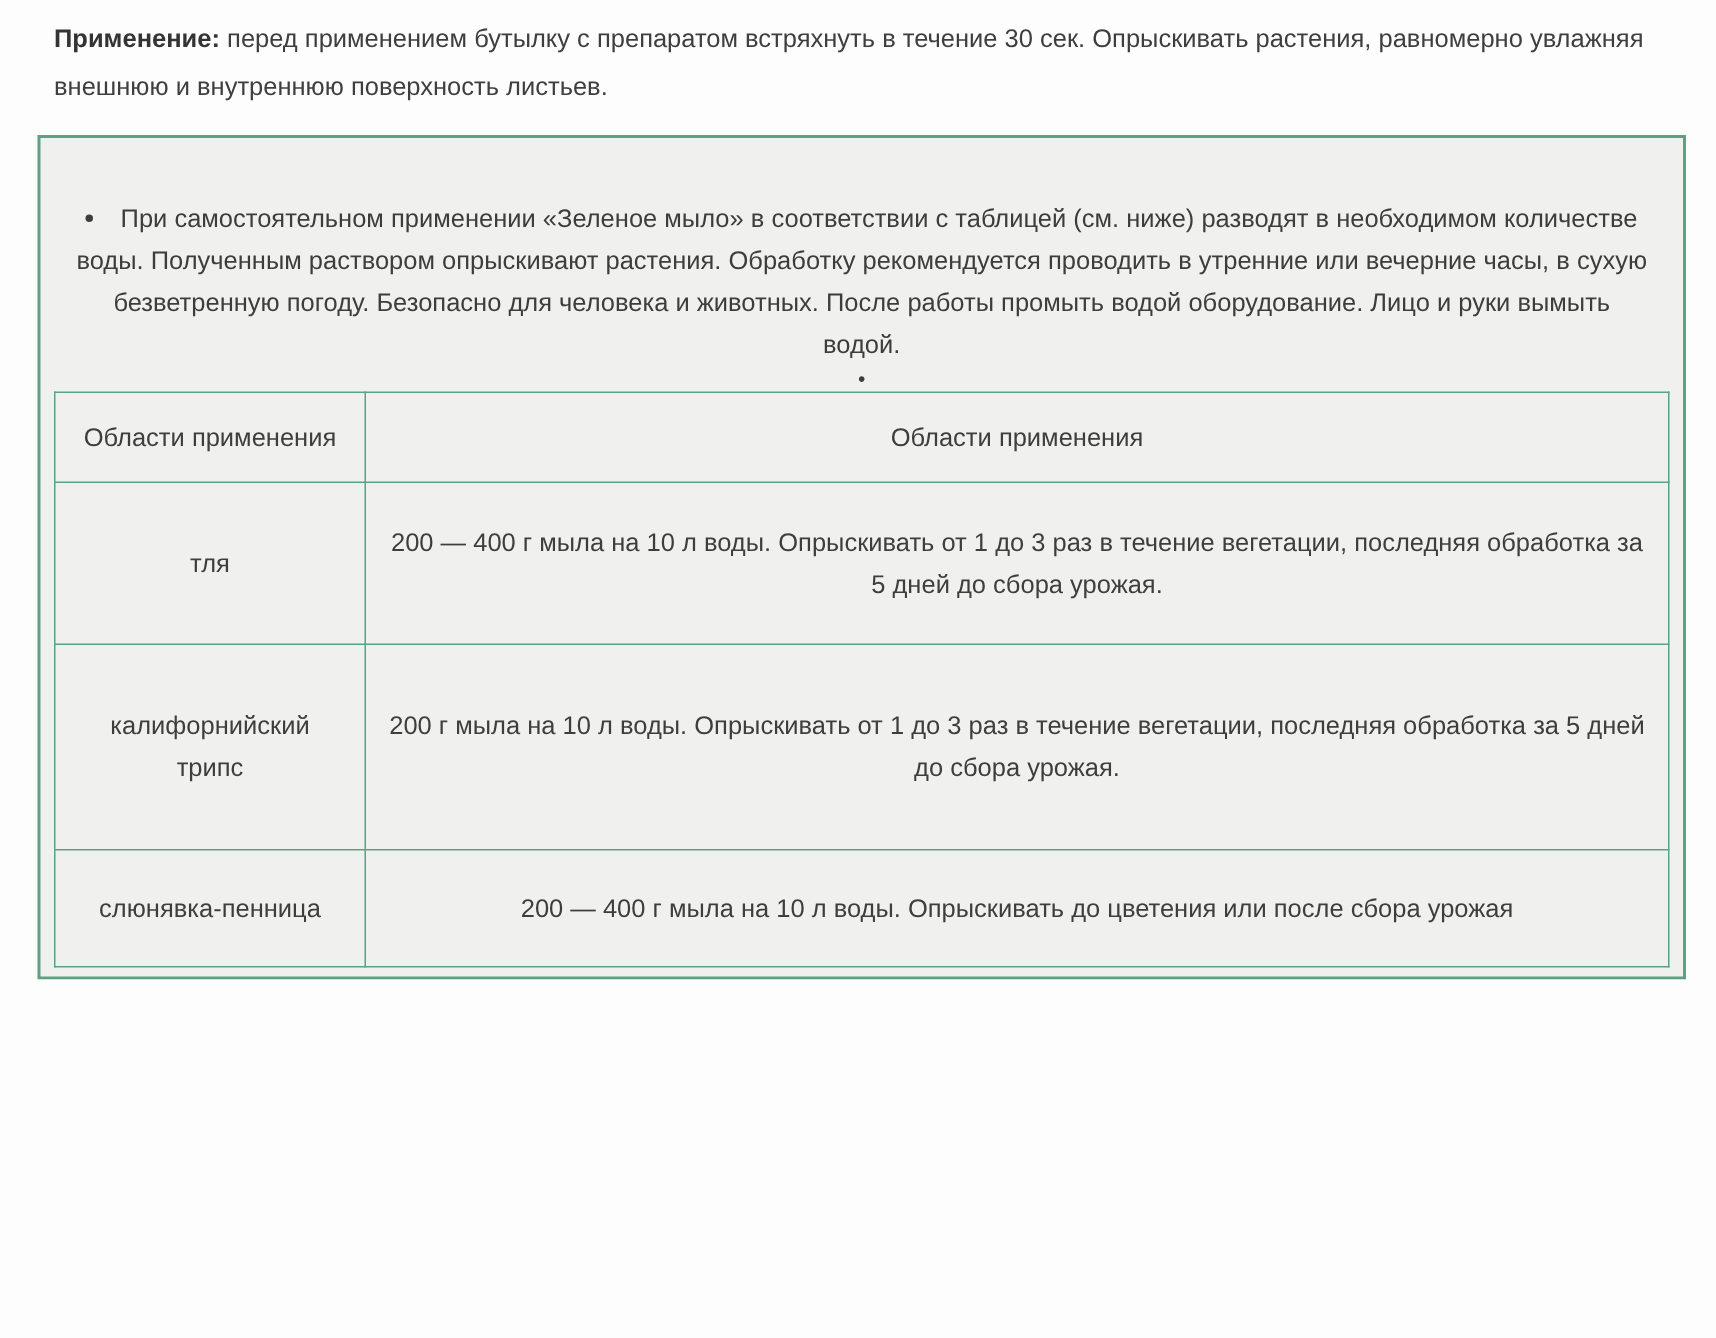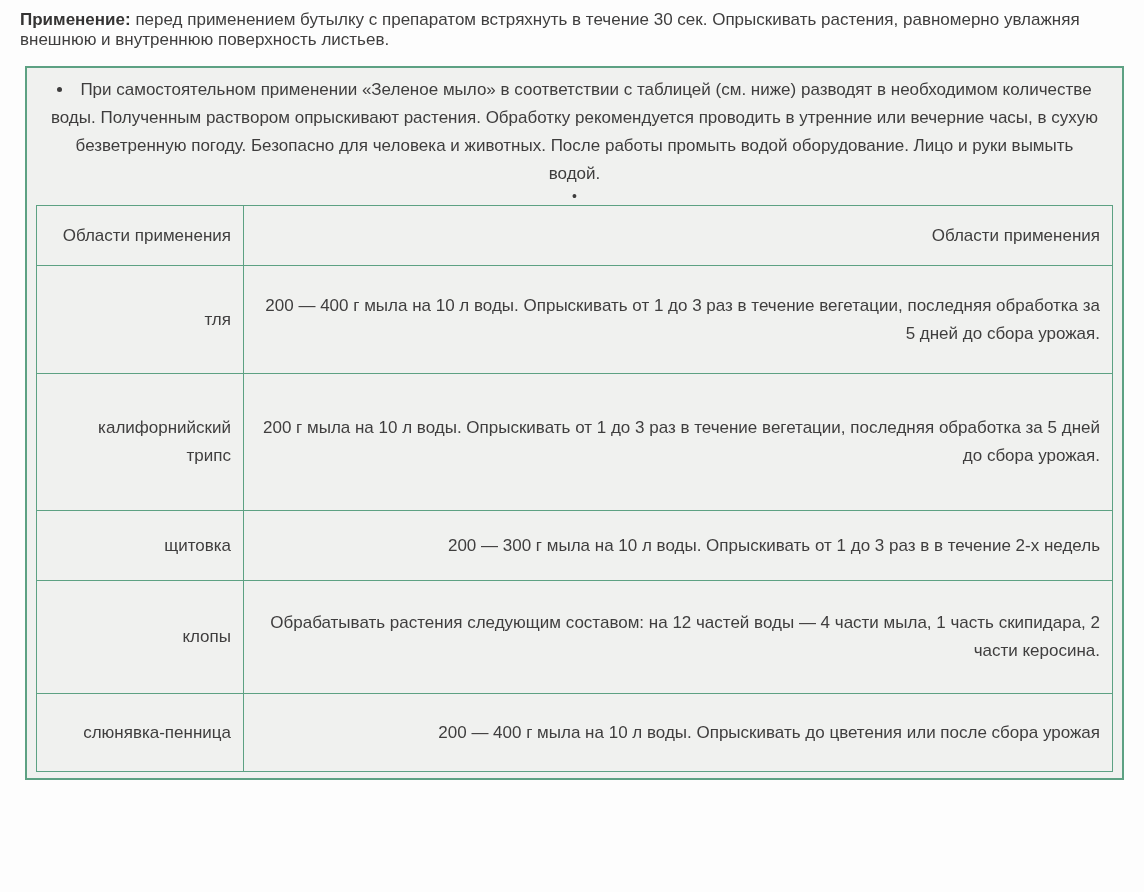--- a/index.html
+++ b/index.html
@@ -9,62 +9,62 @@
     font-family: "Liberation Sans", "DejaVu Sans", sans-serif;
     color: #3f3e3e;
   }
   .page {
     width: 1144px;
     box-sizing: border-box;
     padding: 10px 20px 0 20px;
   }
   p.body-text {
     font-size: 17px;
-    line-height: 20px;
-    margin: 0 0 16px 0;
+    line-height: 32px;
+    margin: 0 0 16px 16px;
     color: #3f3e3e;
   }
   p.body-text .bold { font-weight: bold; color: #353434; }
 
   .info-box {
     box-sizing: border-box;
     margin: 8px 0 0 5px;
     border: 2px solid #5da183;
     background: #f0f1ef;
     padding: 6px 9px 6px 9px;
   }
   ul.usage-list {
     margin: 0;
     padding: 0;
     list-style: disc inside;
     text-align: center;
     font-size: 17px;
     line-height: 28px;
     color: #3e3d3d;
   }
-  ul.usage-list li.usage-item { padding: 2px 12px 0 12px; }
+  ul.usage-list li.usage-item { padding: 2px 12px 0 12px; margin-top: 32px; }
   ul.usage-list li.empty-item {
     list-style: none;
     font-size: 14px;
     line-height: 16px;
   }
 
   table.app-table {
     border-collapse: collapse;
     width: 100%;
     margin-top: 1px;
     font-size: 17px;
     line-height: 28px;
     color: #3f3e3e;
     background: #f0f1ef;
   }
   table.app-table th,
   table.app-table td {
     border: 1px solid #5da183;
-    text-align: right;
+    text-align: center;
     font-weight: normal;
     vertical-align: middle;
     padding: 4px 12px;
   }
   table.app-table col.c-pest { width: 207px; }
   tr.r-h  { height: 60px; }
   tr.r-s  { height: 57px; }
   tr.r1   { height: 108px; }
   tr.r2   { height: 137px; }
   tr.r3   { height: 70px; }
@@ -97,28 +97,20 @@
           <th>Области применения</th>
         </tr>
         <tr class="r1">
           <td>тля</td>
           <td>200 — 400 г мыла на 10 л воды. Опрыскивать от 1 до 3 раз в течение вегетации, последняя обработка за 5 дней до сбора урожая.</td>
         </tr>
         <tr class="r2">
           <td>калифорнийский трипс</td>
           <td>200 г мыла на 10 л воды. Опрыскивать от 1 до 3 раз в течение вегетации, последняя обработка за 5 дней до сбора урожая.</td>
         </tr>
-        <tr class="r3">
-          <td>щитовка</td>
-          <td>200 — 300 г мыла на 10 л воды. Опрыскивать от 1 до 3 раз в в течение 2-х недель</td>
-        </tr>
-        <tr class="r4">
-          <td>клопы</td>
-          <td>Обрабатывать растения следующим составом: на 12 частей воды — 4 части мыла, 1 часть скипидара, 2 части керосина.</td>
-        </tr>
         <tr class="r5">
           <td>слюнявка-пенница</td>
           <td>200 — 400 г мыла на 10 л воды. Опрыскивать до цветения или после сбора урожая</td>
         </tr>
       </tbody>
     </table>
 
   </div>
 </div>
 

